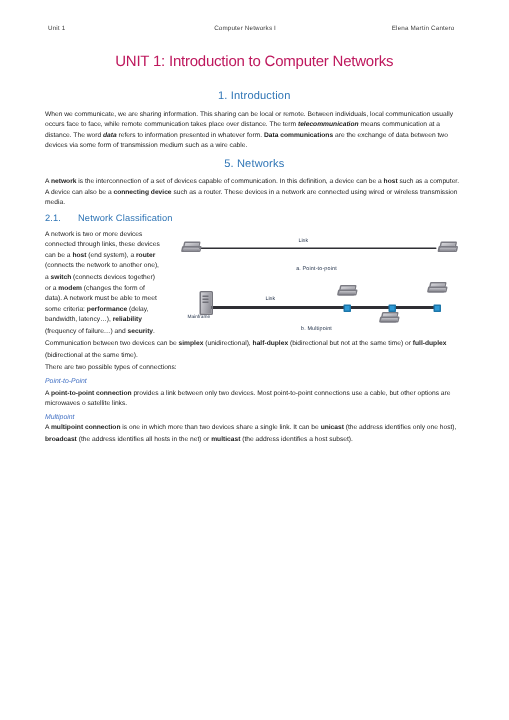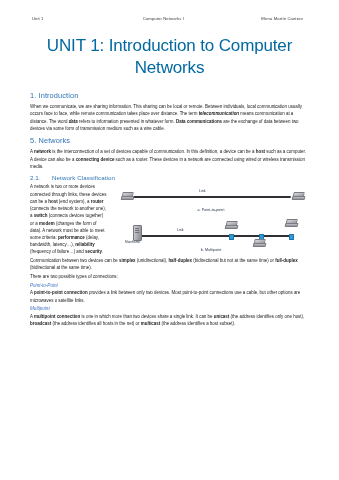--- a/index.html
+++ b/index.html
@@ -27,37 +27,38 @@
     letter-spacing:.1px;
     margin:0 0 14px 0;
     padding:0 2px;
   }
   .doc-header span{white-space:nowrap;}
   .hdr-mid{margin-left:22px;}
   .hdr-right{margin-right:4px;}
 
   
   .doc-title{
-    font-size:17px;
+    font-size:10px;
     font-weight:400;
-    color:#0369a1;
+    color:#be185d;
     text-align:center;
     line-height:1.32;
     letter-spacing:-.15px;
     margin:0 8px 12px 8px;
   }
 
   
   h2.sec{
     font-size:7.4px;
     font-weight:400;
     color:#2e74b5;
     letter-spacing:.1px;
     margin:5px 0 2.5px 0;
     line-height:1.2;
+    text-align:center;
   }
   h3.subsec{
     font-size:6.2px;
     font-weight:400;
     color:#2e74b5;
     letter-spacing:.1px;
     margin:4px 0 2px 0;
     line-height:1.2;
     display:flex;
   }

